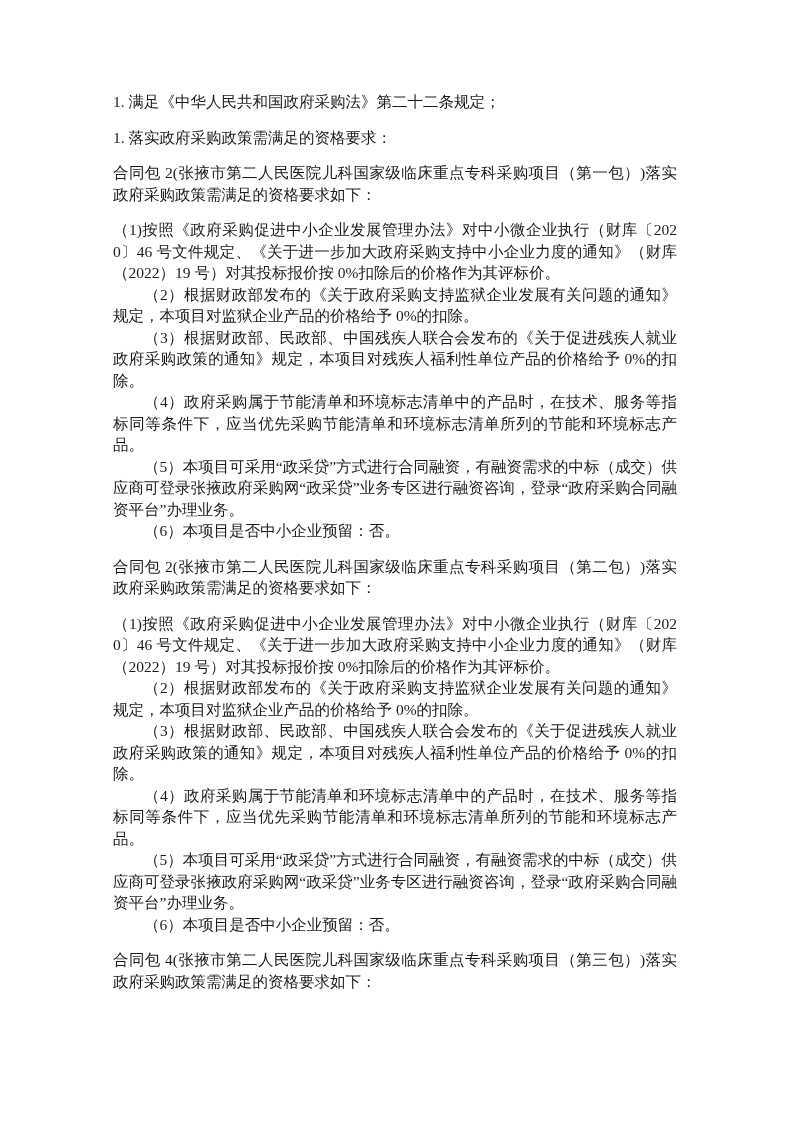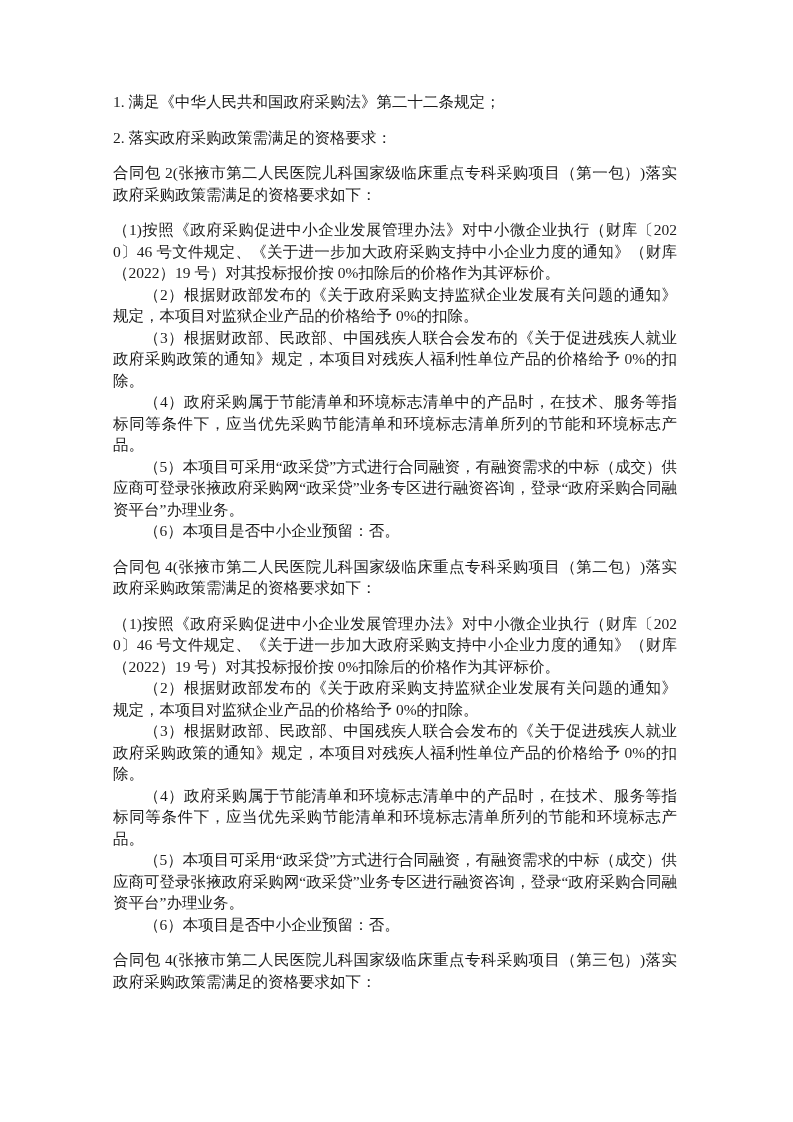--- a/index.html
+++ b/index.html
@@ -27,36 +27,36 @@
   }
   .blk { margin-bottom: 14px; }
   .indent { text-indent: 2em; }
 </style>
 </head>
 <body>
 
 <div class="page">
 
   <p class="para blk">1. 满足《中华人民共和国政府采购法》第二十二条规定；</p>
-  <p class="para blk">2. 落实政府采购政策需满足的资格要求：</p>
+  <p class="para blk">1. 落实政府采购政策需满足的资格要求：</p>
 
   <section>
     <p class="para blk">合同包 2(张掖市第二人民医院儿科国家级临床重点专科采购项目（第一包）)落实政府采购政策需满足的资格要求如下：</p>
     <div class="blk">
       <p class="para">（1)按照《政府采购促进中小企业发展管理办法》对中小微企业执行（财库〔2020〕46 号文件规定、《关于进一步加大政府采购支持中小企业力度的通知》（财库（2022）19 号）对其投标报价按 0%扣除后的价格作为其评标价。</p>
       <p class="para indent">（2）根据财政部发布的《关于政府采购支持监狱企业发展有关问题的通知》规定，本项目对监狱企业产品的价格给予 0%的扣除。</p>
       <p class="para indent">（3）根据财政部、民政部、中国残疾人联合会发布的《关于促进残疾人就业政府采购政策的通知》规定，本项目对残疾人福利性单位产品的价格给予 0%的扣除。</p>
       <p class="para indent">（4）政府采购属于节能清单和环境标志清单中的产品时，在技术、服务等指标同等条件下，应当优先采购节能清单和环境标志清单所列的节能和环境标志产品。</p>
       <p class="para indent">（5）本项目可采用“政采贷”方式进行合同融资，有融资需求的中标（成交）供应商可登录张掖政府采购网“政采贷”业务专区进行融资咨询，登录“政府采购合同融资平台”办理业务。</p>
       <p class="para indent">（6）本项目是否中小企业预留：否。</p>
     </div>
   </section>
 
   <section>
-    <p class="para blk">合同包 4(张掖市第二人民医院儿科国家级临床重点专科采购项目（第二包）)落实政府采购政策需满足的资格要求如下：</p>
+    <p class="para blk">合同包 2(张掖市第二人民医院儿科国家级临床重点专科采购项目（第二包）)落实政府采购政策需满足的资格要求如下：</p>
     <div class="blk">
       <p class="para">（1)按照《政府采购促进中小企业发展管理办法》对中小微企业执行（财库〔2020〕46 号文件规定、《关于进一步加大政府采购支持中小企业力度的通知》（财库（2022）19 号）对其投标报价按 0%扣除后的价格作为其评标价。</p>
       <p class="para indent">（2）根据财政部发布的《关于政府采购支持监狱企业发展有关问题的通知》规定，本项目对监狱企业产品的价格给予 0%的扣除。</p>
       <p class="para indent">（3）根据财政部、民政部、中国残疾人联合会发布的《关于促进残疾人就业政府采购政策的通知》规定，本项目对残疾人福利性单位产品的价格给予 0%的扣除。</p>
       <p class="para indent">（4）政府采购属于节能清单和环境标志清单中的产品时，在技术、服务等指标同等条件下，应当优先采购节能清单和环境标志清单所列的节能和环境标志产品。</p>
       <p class="para indent">（5）本项目可采用“政采贷”方式进行合同融资，有融资需求的中标（成交）供应商可登录张掖政府采购网“政采贷”业务专区进行融资咨询，登录“政府采购合同融资平台”办理业务。</p>
       <p class="para indent">（6）本项目是否中小企业预留：否。</p>
     </div>
   </section>
 

